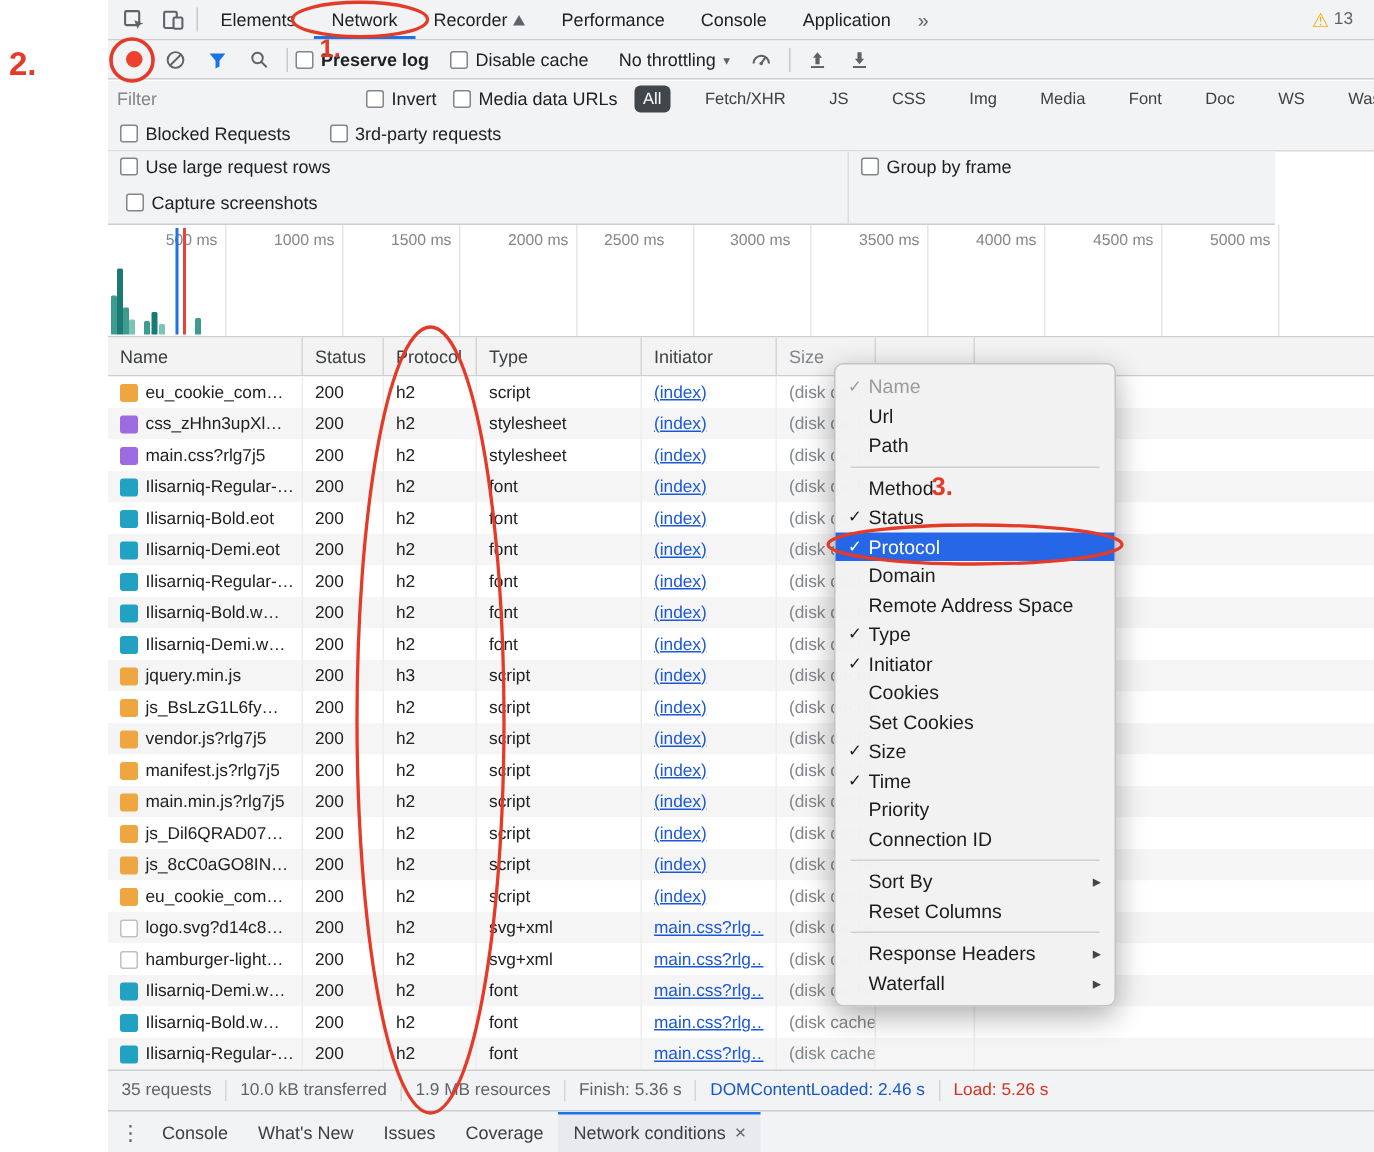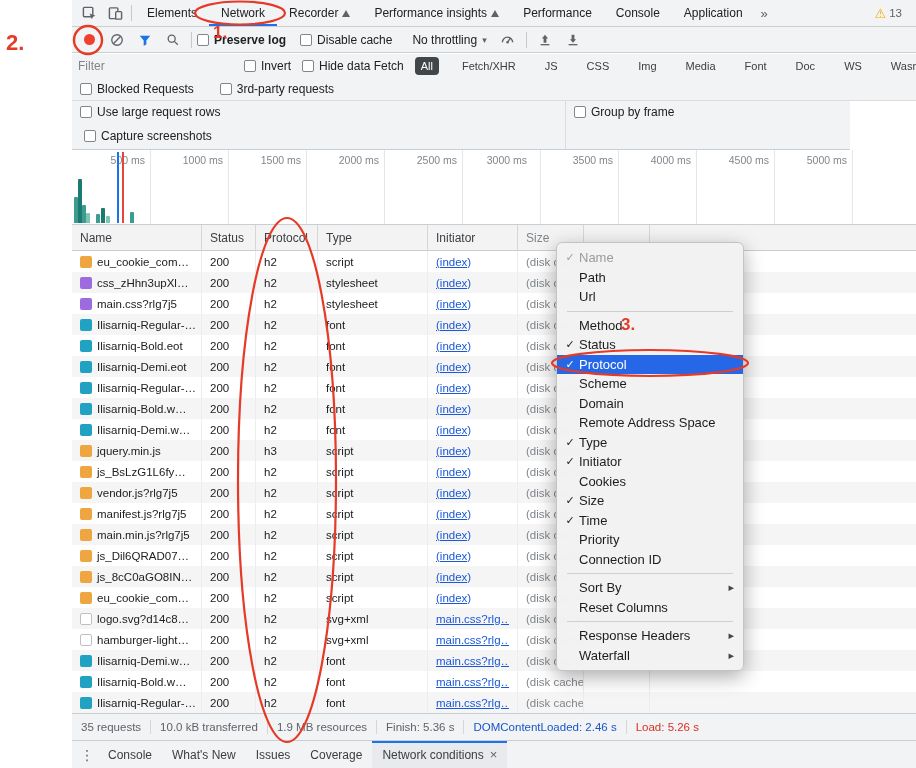--- a/index.html
+++ b/index.html
@@ -127,24 +127,20 @@
           <span>Elements</span>
         </div>
         <div class="tab sel">
           <span>Network</span>
         </div>
         <div class="tab">
           <span>Recorder</span>
           <span class="flask"></span>
         </div>
         <div class="tab">
-          <span>Performance insights</span>
-          <span class="flask"></span>
-        </div>
-        <div class="tab">
           <span>Performance</span>
         </div>
         <div class="tab">
           <span>Console</span>
         </div>
         <div class="tab">
           <span>Application</span>
         </div>
       </div>
     <span class="overflow">»</span>
@@ -212,21 +208,21 @@
   </div>
 
   <div class="filterbar">
     <input class="filter-input" placeholder="Filter" style="">
     <label class="cb">
       <span class="box"></span>
       <span>Invert</span>
     </label>
     <label class="cb">
       <span class="box"></span>
-      <span>Hide data Fetch</span>
+      <span>Media data URLs</span>
     </label>
     <div class="chips" id="filter-chips">
         <div class="chip selected">All</div>
         <div class="chip">Fetch/XHR</div>
         <div class="chip">JS</div>
         <div class="chip">CSS</div>
         <div class="chip">Img</div>
         <div class="chip">Media</div>
         <div class="chip">Font</div>
         <div class="chip">Doc</div>
@@ -279,21 +275,21 @@
   <div class="timeline" id="timeline">
       <div class="gridline" style="left: 78px;"></div>
       <div class="tick-label" style="left: 78px;">500 ms</div>
       <div class="gridline" style="left: 156px;"></div>
       <div class="tick-label" style="left: 156px;">1000 ms</div>
       <div class="gridline" style="left: 234px;"></div>
       <div class="tick-label" style="left: 234px;">1500 ms</div>
       <div class="gridline" style="left: 312px;"></div>
       <div class="tick-label" style="left: 312px;">2000 ms</div>
       <div class="gridline" style="left: 390px;"></div>
-      <div class="tick-label" style="left: 390px; text-align: center;">2500 ms</div>
+      <div class="tick-label" style="left: 376px; text-align: center;">2500 ms</div>
       <div class="gridline" style="left: 468px;"></div>
       <div class="tick-label" style="left: 460px;">3000 ms</div>
       <div class="gridline" style="left: 546px;"></div>
       <div class="tick-label" style="left: 546px;">3500 ms</div>
       <div class="gridline" style="left: 624px;"></div>
       <div class="tick-label" style="left: 624px;">4000 ms</div>
       <div class="gridline" style="left: 702px;"></div>
       <div class="tick-label" style="left: 702px;">4500 ms</div>
       <div class="gridline" style="left: 780px;"></div>
       <div class="tick-label" style="left: 780px;">5000 ms</div>
@@ -698,51 +694,46 @@
   </div>
 
   <div class="menu" id="context-menu">
       <div class="mi disabled">
         <span class="chk">✓</span>
         <span class="lbl">Name</span>
         <span class="arr"></span>
       </div>
       <div class="mi">
         <span class="chk"></span>
+        <span class="lbl">Url</span>
+        <span class="arr"></span>
+      </div>
+      <div class="mi">
+        <span class="chk"></span>
         <span class="lbl">Path</span>
-        <span class="arr"></span>
-      </div>
-      <div class="mi">
-        <span class="chk"></span>
-        <span class="lbl">Url</span>
         <span class="arr"></span>
       </div>
       <div class="msep"></div>
       <div class="mi">
         <span class="chk"></span>
         <span class="lbl">Method</span>
         <span class="arr"></span>
       </div>
       <div class="mi">
         <span class="chk">✓</span>
         <span class="lbl">Status</span>
         <span class="arr"></span>
       </div>
       <div class="mi highlight">
         <span class="chk">✓</span>
         <span class="lbl">Protocol</span>
         <span class="arr"></span>
       </div>
       <div class="mi">
         <span class="chk"></span>
-        <span class="lbl">Scheme</span>
-        <span class="arr"></span>
-      </div>
-      <div class="mi">
-        <span class="chk"></span>
         <span class="lbl">Domain</span>
         <span class="arr"></span>
       </div>
       <div class="mi">
         <span class="chk"></span>
         <span class="lbl">Remote Address Space</span>
         <span class="arr"></span>
       </div>
       <div class="mi">
         <span class="chk">✓</span>
@@ -750,20 +741,25 @@
         <span class="arr"></span>
       </div>
       <div class="mi">
         <span class="chk">✓</span>
         <span class="lbl">Initiator</span>
         <span class="arr"></span>
       </div>
       <div class="mi">
         <span class="chk"></span>
         <span class="lbl">Cookies</span>
+        <span class="arr"></span>
+      </div>
+      <div class="mi">
+        <span class="chk"></span>
+        <span class="lbl">Set Cookies</span>
         <span class="arr"></span>
       </div>
       <div class="mi">
         <span class="chk">✓</span>
         <span class="lbl">Size</span>
         <span class="arr"></span>
       </div>
       <div class="mi">
         <span class="chk">✓</span>
         <span class="lbl">Time</span>

